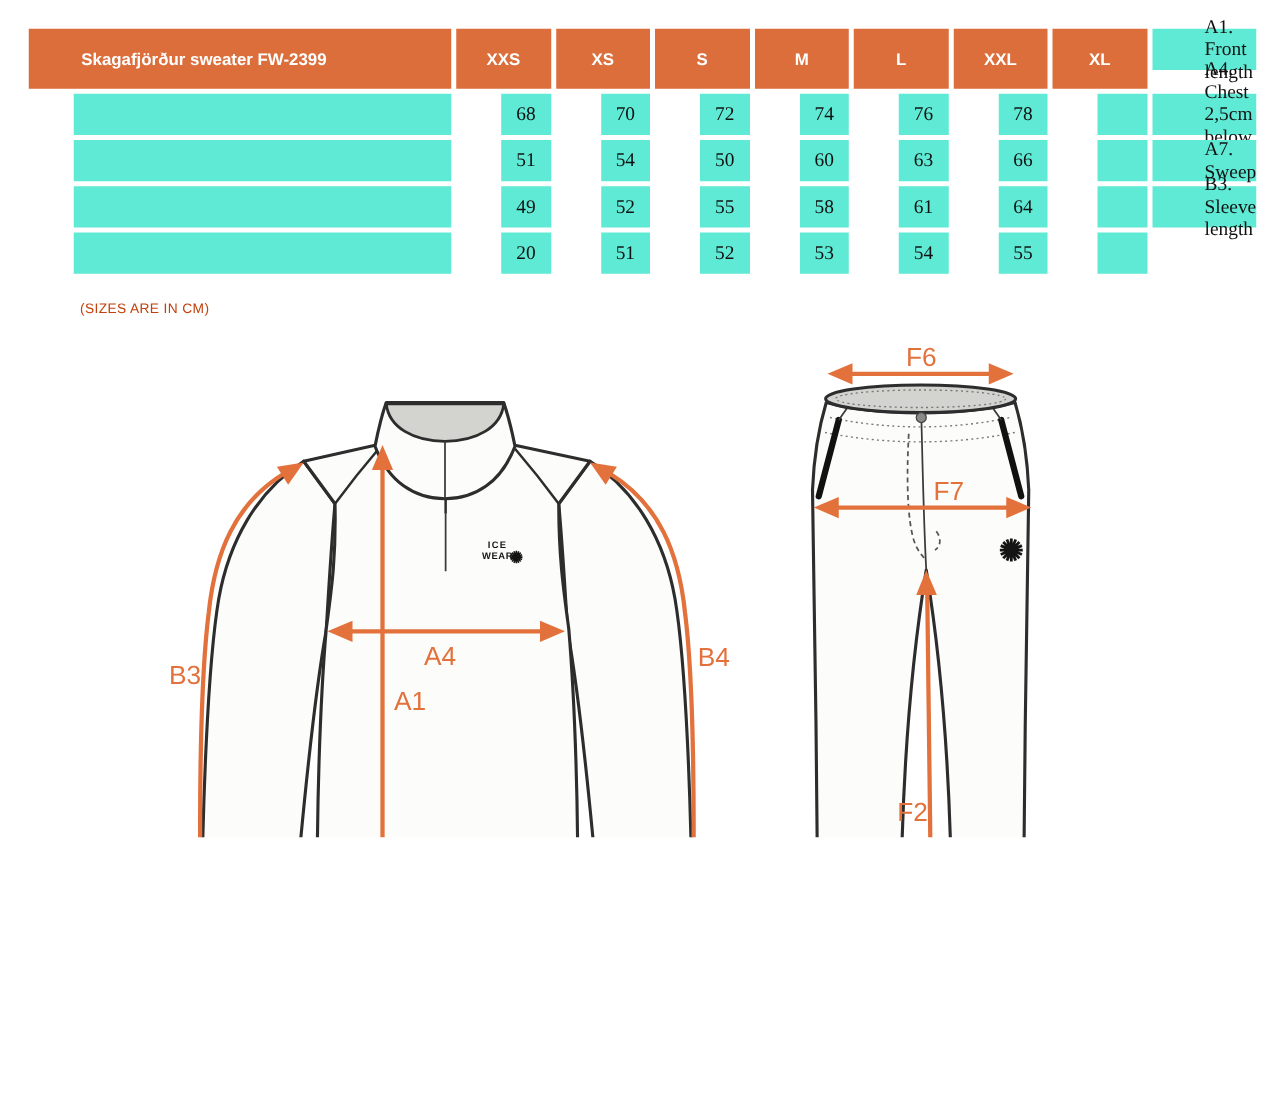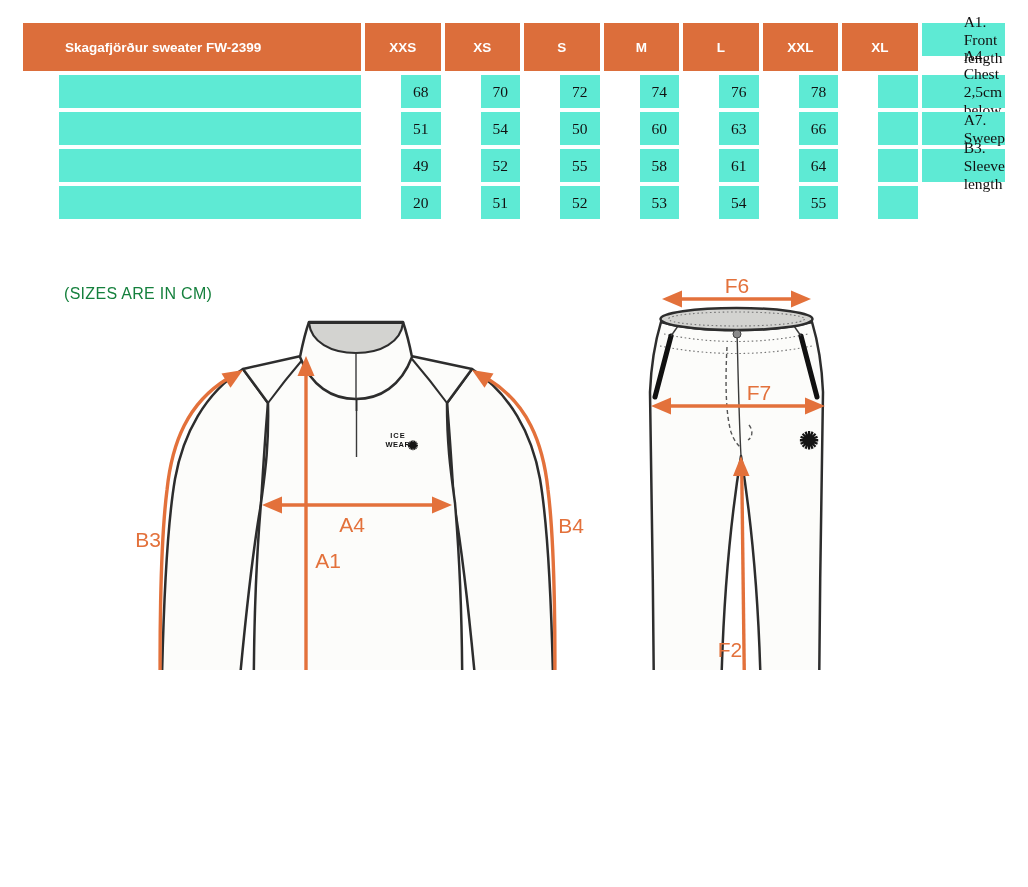--- a/index.html
+++ b/index.html
@@ -11,22 +11,22 @@
   .cell{display:flex;align-items:center;}
   .th{background:#DC6E3B;color:#ffffff;height:48px;font-weight:bold;font-size:13.5px;}
   .th.name{padding-left:42px;justify-content:flex-start;}
   .th.size{justify-content:center;}
   .td{height:33px;font-family:"Liberation Serif",serif;font-size:15.5px;color:#111;}
   .td.label{padding-left:42px;justify-content:flex-start;}
   .td.val{justify-content:center;margin-left:36px;}
   .row-dark{background:#5eead4;}
   .row-light{background:#5eead4;}
   
-  .note{position:absolute;left:64px;top:241px;color:#15803d;font-size:16px;
-        font-weight:500;letter-spacing:.3px;margin-top:44px;}
+  .note{position:absolute;left:64px;top:241px;color:#c2410c;font-size:11px;
+        font-weight:500;letter-spacing:.3px;}
   
   .diagram-svg{position:absolute;left:0;top:0;width:1028px;height:887px;}
   .garment{fill:#FCFCFA;stroke:#2D2D2D;stroke-width:2.5;stroke-linejoin:round;}
   .seam{fill:none;stroke:#2D2D2D;stroke-width:2;}
   .thin{fill:none;stroke:#3A3A3A;stroke-width:1.4;}
   .stitch{fill:none;stroke:#777;stroke-width:1.1;stroke-dasharray:1.6 2.6;}
   .flydash{fill:none;stroke:#555;stroke-width:1.4;stroke-dasharray:4 3;}
   .grayfill{fill:#D3D3D0;stroke:#2D2D2D;stroke-width:2.2;}
   .shaft{fill:none;stroke:#E3713B;stroke-width:3.4;}
   .head{fill:#E3713B;stroke:none;}

